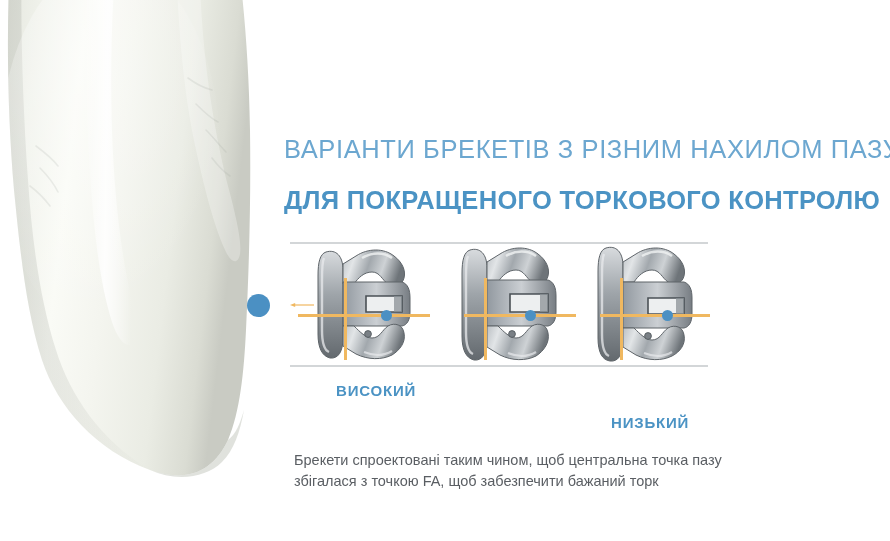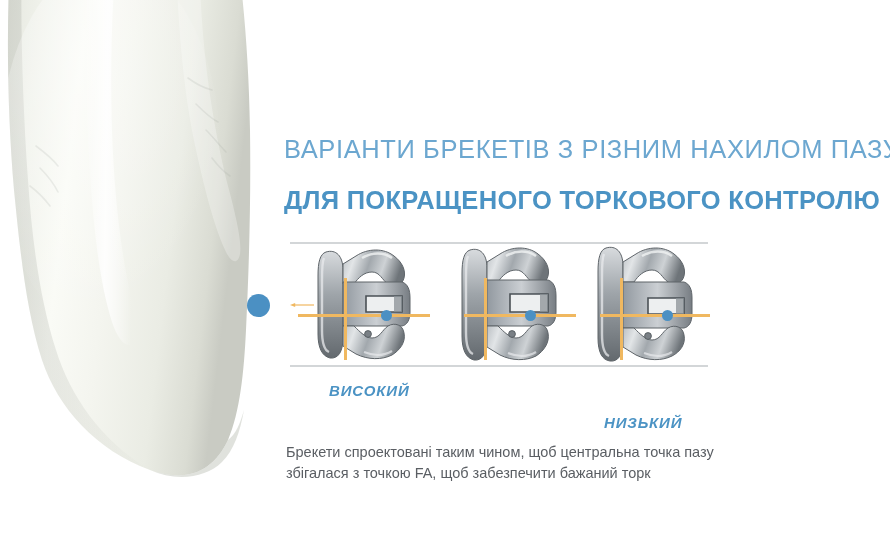--- a/index.html
+++ b/index.html
@@ -41,35 +41,35 @@
   .dot{position:absolute;width:11px;height:11px;border-radius:50%;background:#4B90C3;top:64px;}
 
   
   .pointer{position:absolute;left:-12px;top:67px;width:60px;height:4px;}
   .tooth-dot{
     position:absolute;left:247px;top:294px;width:23px;height:23px;
     border-radius:50%;background:#4B90C3;
   }
 
   
-  .captions{position:absolute;left:284px;top:382px;width:430px;height:22px;font-style:italic;}
+  .captions{position:absolute;left:291px;top:382px;width:430px;height:22px;}
   .cap{
     position:absolute;font-size:15px;font-weight:bold;color:#4B93C4;
     letter-spacing:.8px;white-space:nowrap;
   }
   .cap1{left:45px;}
   .cap2{left:159px;}
   .cap3{left:320px;margin-top:32px;}
 
   
   .bodycopy{
     position:absolute;left:286px;top:442px;width:470px;
     font-size:14.5px;line-height:21px;color:#5A5E63;
   }
-  .bodycopy p{margin:0;}
+  .bodycopy p{margin:8px;}
 </style>
 </head>
 <body>
 
 <div id="stage">
 
   <div class="tooth-panel">
     <svg class="tooth-svg" width="272" height="541" viewBox="0 0 272 541">
       <defs>
         <linearGradient id="toothBody" x1="0" y1="0" x2="1" y2="0.25">

